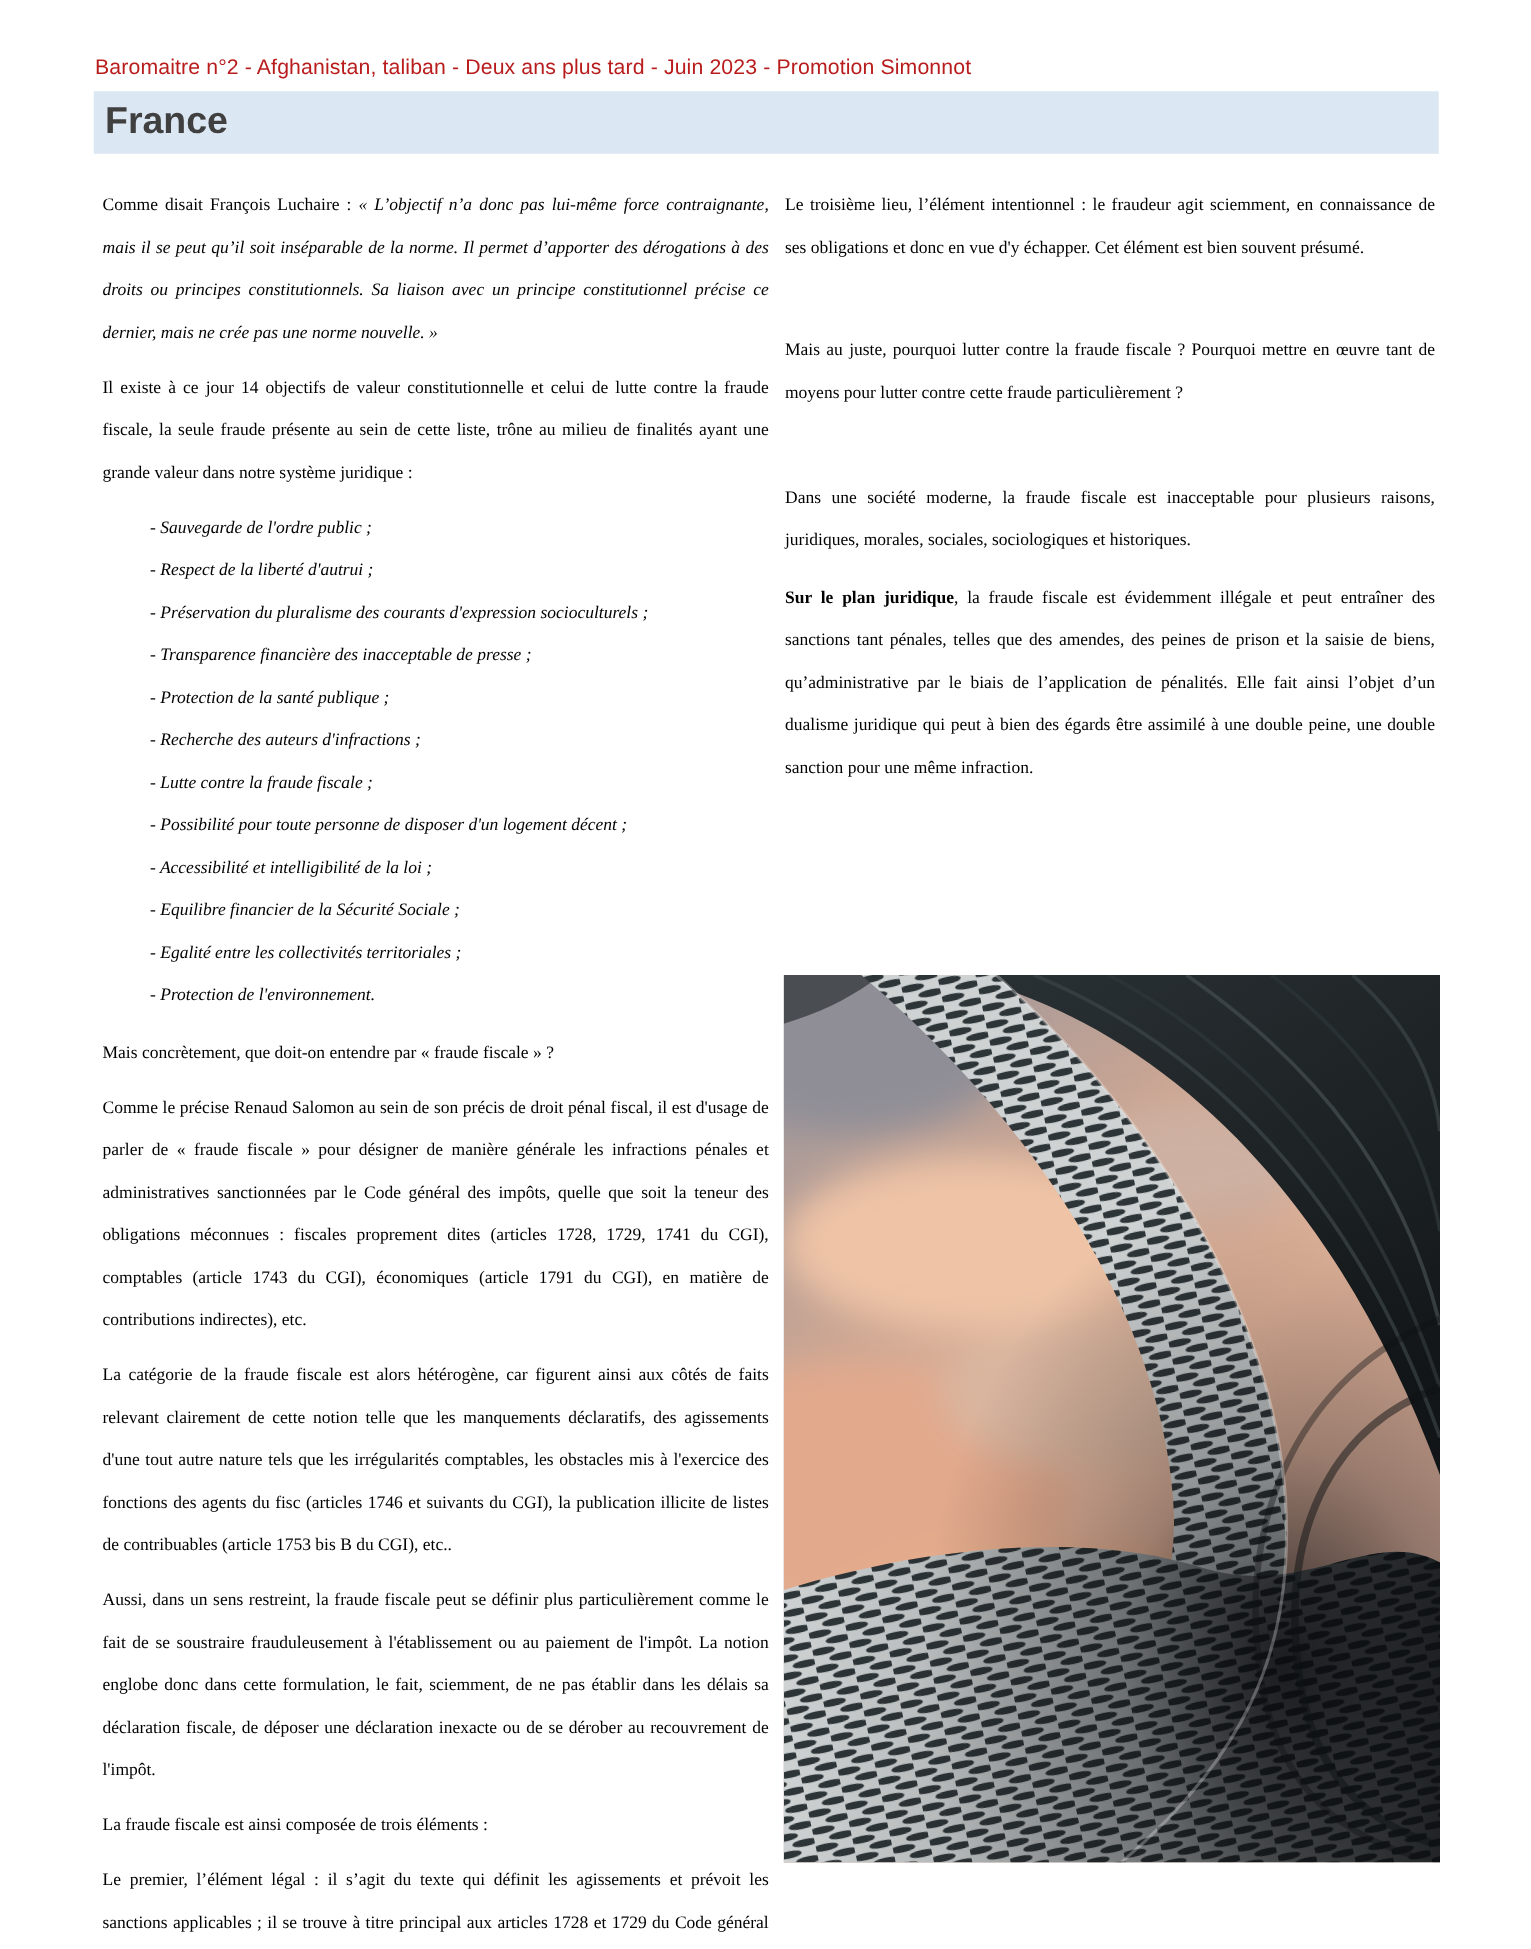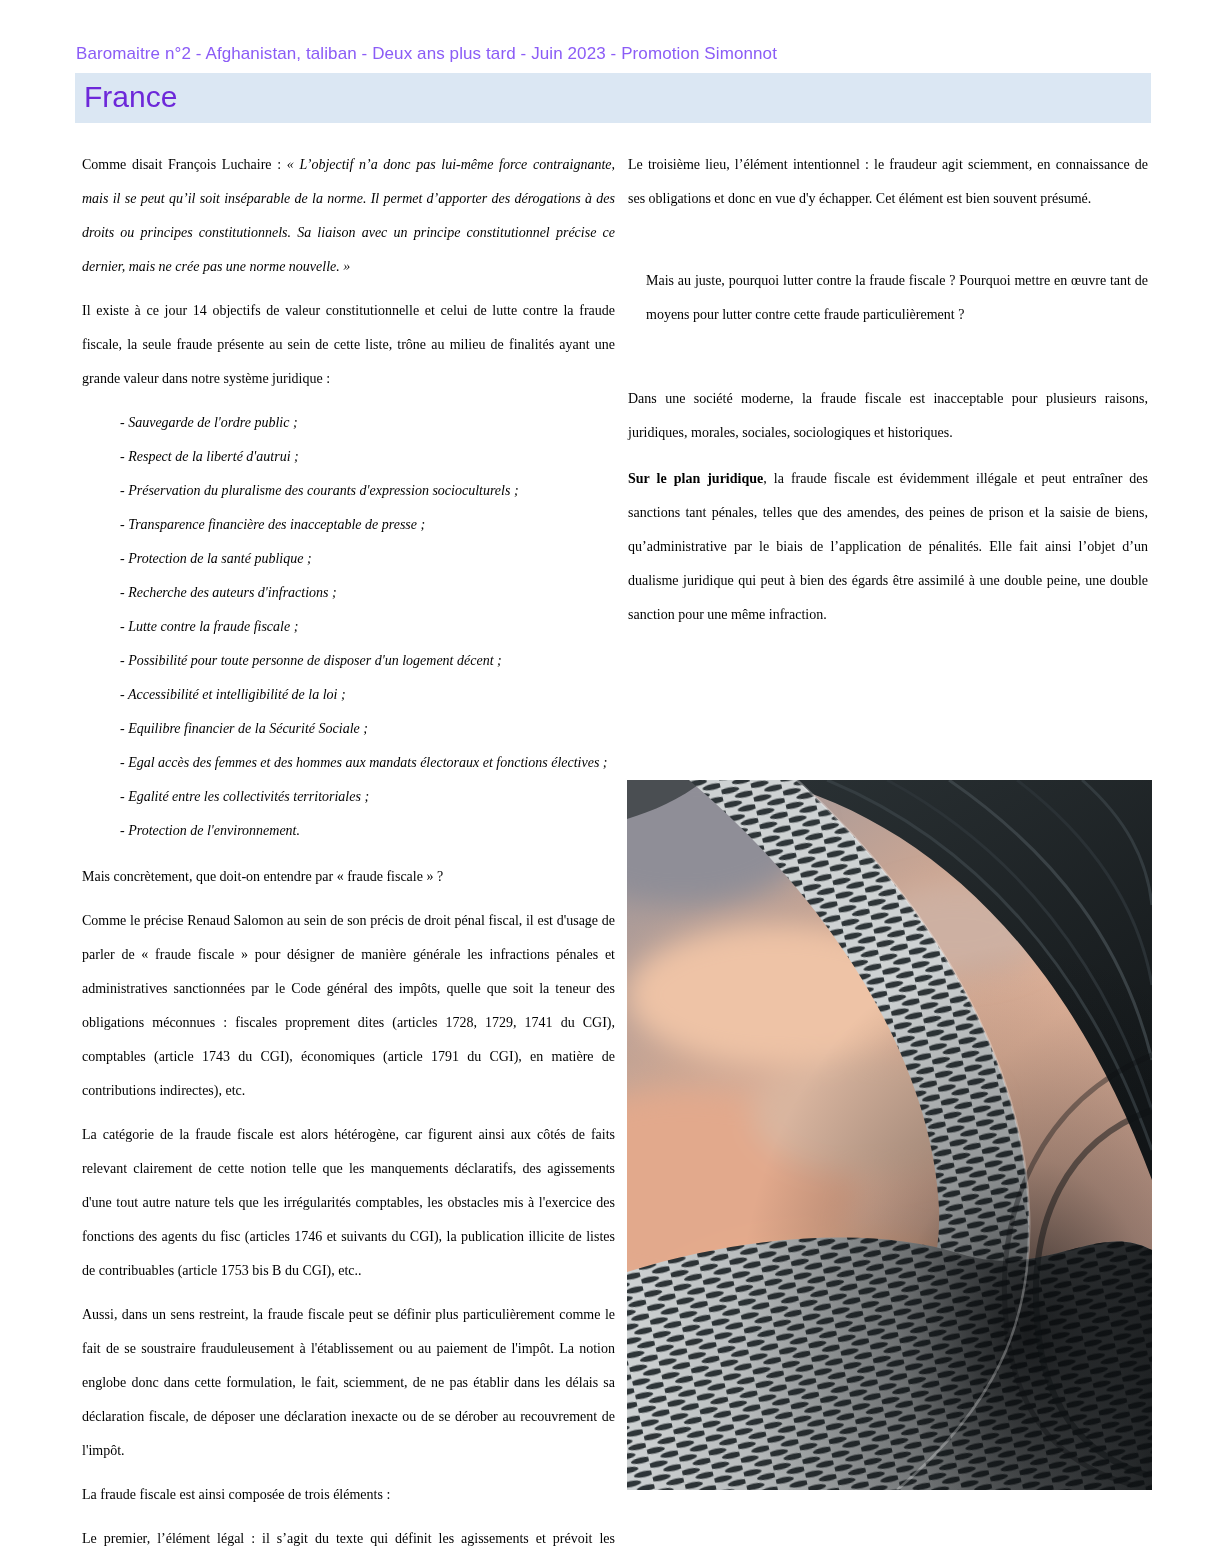--- a/index.html
+++ b/index.html
@@ -12,38 +12,38 @@
     color:#000;
     overflow:hidden;
   }
   .header-line{
     position:absolute;
     left:76px;
     top:44px;
     font-family:"Liberation Sans","DejaVu Sans",sans-serif;
     font-size:17px;
     letter-spacing:0.1px;
-    color:#8b5cf6;
+    color:#b91c1c;
     white-space:nowrap;
   }
   .title-band{
     position:absolute;
     left:75px;
     top:73px;
     width:1076px;
     height:50px;
     background:#dbe7f3;
   }
   .title-text{
     display:block;
     padding:7px 0 0 9px;
     font-family:"Liberation Sans","DejaVu Sans",sans-serif;
     font-size:30px;
-    font-weight:400;
-    color:#6d28d9;
+    font-weight:700;
+    color:#404040;
   }
   .col{
     position:absolute;
     top:148px;
     font-size:14px;
     line-height:34px;
     text-align:justify;
   }
   .col-left{left:82px;width:533px;}
   .col-right{left:628px;width:520px;}
@@ -56,21 +56,21 @@
     font-style:italic;
   }
   ul.objectives li{
     padding-left:75px;
     text-indent:-37px;
     text-align:justify;
   }
   .gap-top{margin-top:26px;}
   .col-right p.m42{margin-bottom:42px;}
   .col-right p.m48{margin-bottom:48px;}
-  .col-right p.m50{margin-bottom:50px;margin-left:18px;}
+  .col-right p.m50{margin-bottom:50px;}
   .col-right p.m28{margin-bottom:12px;}
   .col-right p.m18{}
   .photo{
     position:absolute;
     left:627px;
     top:780px;
     width:525px;
     height:710px;
     overflow:hidden;
     background:#b9aba6;
@@ -95,21 +95,20 @@
       <li>- Sauvegarde de l'ordre public ;</li>
       <li>- Respect de la liberté d'autrui ;</li>
       <li>- Préservation du pluralisme des courants d'expression socioculturels ;</li>
       <li>- Transparence financière des inacceptable de presse ;</li>
       <li>- Protection de la santé publique ;</li>
       <li>- Recherche des auteurs d'infractions ;</li>
       <li>- Lutte contre la fraude fiscale ;</li>
       <li>- Possibilité pour toute personne de disposer d'un logement décent ;</li>
       <li>- Accessibilité et intelligibilité de la loi ;</li>
       <li>- Equilibre financier de la Sécurité Sociale ;</li>
-      <li>- Egal accès des femmes et des hommes aux mandats électoraux et fonctions électives ;</li>
       <li>- Egalité entre les collectivités territoriales ;</li>
       <li>- Protection de l'environnement.</li>
     </ul>
     <p>Mais concrètement, que doit-on entendre par « fraude fiscale » ?</p>
     <p>Comme le précise Renaud Salomon au sein de son précis de droit pénal fiscal, il est d'usage de parler de « fraude fiscale » pour désigner de manière générale les infractions pénales et administratives sanctionnées par le Code général des impôts, quelle que soit la teneur des obligations méconnues : fiscales proprement dites (articles 1728, 1729, 1741 du CGI), comptables (article 1743 du CGI), économiques (article 1791 du CGI), en matière de contributions indirectes), etc.</p>
     <p>La catégorie de la fraude fiscale est alors hétérogène, car figurent ainsi aux côtés de faits relevant clairement de cette notion telle que les manquements déclaratifs, des agissements d'une tout autre nature tels que les irrégularités comptables, les obstacles mis à l'exercice des fonctions des agents du fisc (articles 1746 et suivants du CGI), la publication illicite de listes de contribuables (article 1753 bis B du CGI), etc..</p>
     <p>Aussi, dans un sens restreint, la fraude fiscale peut se définir plus particulièrement comme le fait de se soustraire frauduleusement à l'établissement ou au paiement de l'impôt. La notion englobe donc dans cette formulation, le fait, sciemment, de ne pas établir dans les délais sa déclaration fiscale, de déposer une déclaration inexacte ou de se dérober au recouvrement de l'impôt.</p>
     <p>La fraude fiscale est ainsi composée de trois éléments :</p>
     <p class="gap-top">Le premier, l’élément légal : il s’agit du texte qui définit les agissements et prévoit les sanctions applicables ; il se trouve à titre principal aux articles 1728 et 1729 du Code général des impôts en droit fiscal, et à l'article 1741 en droit pénal.</p>
   </div>

